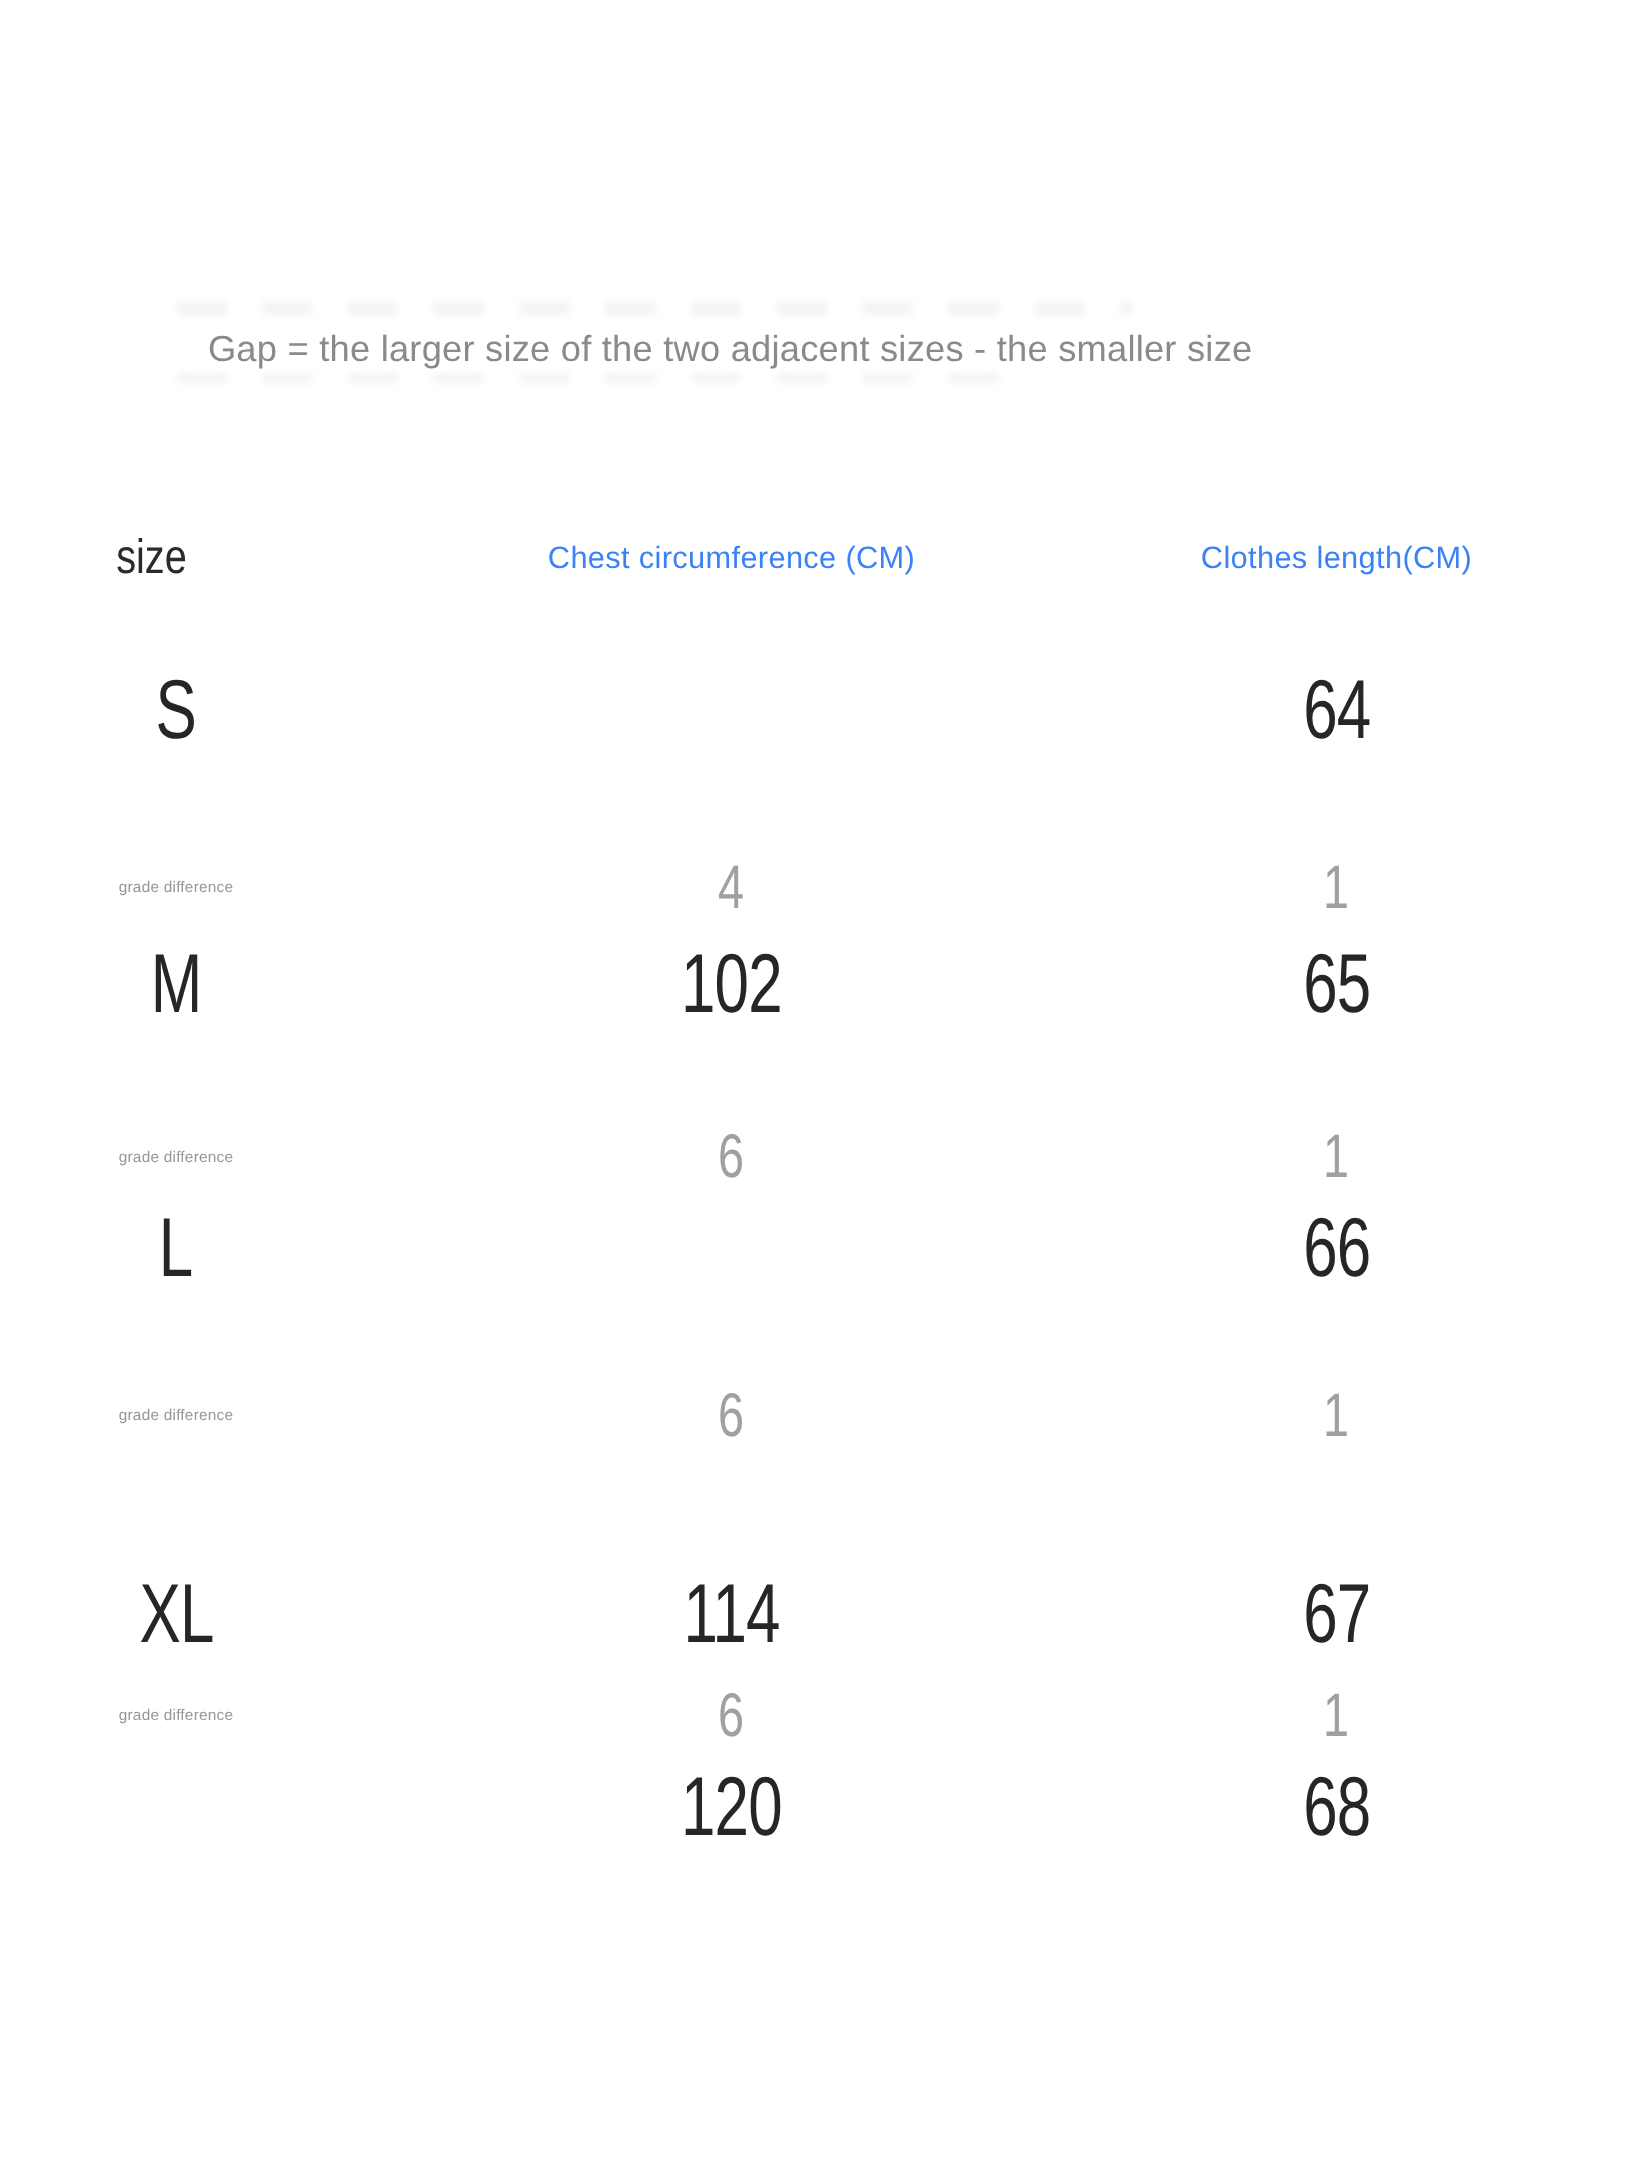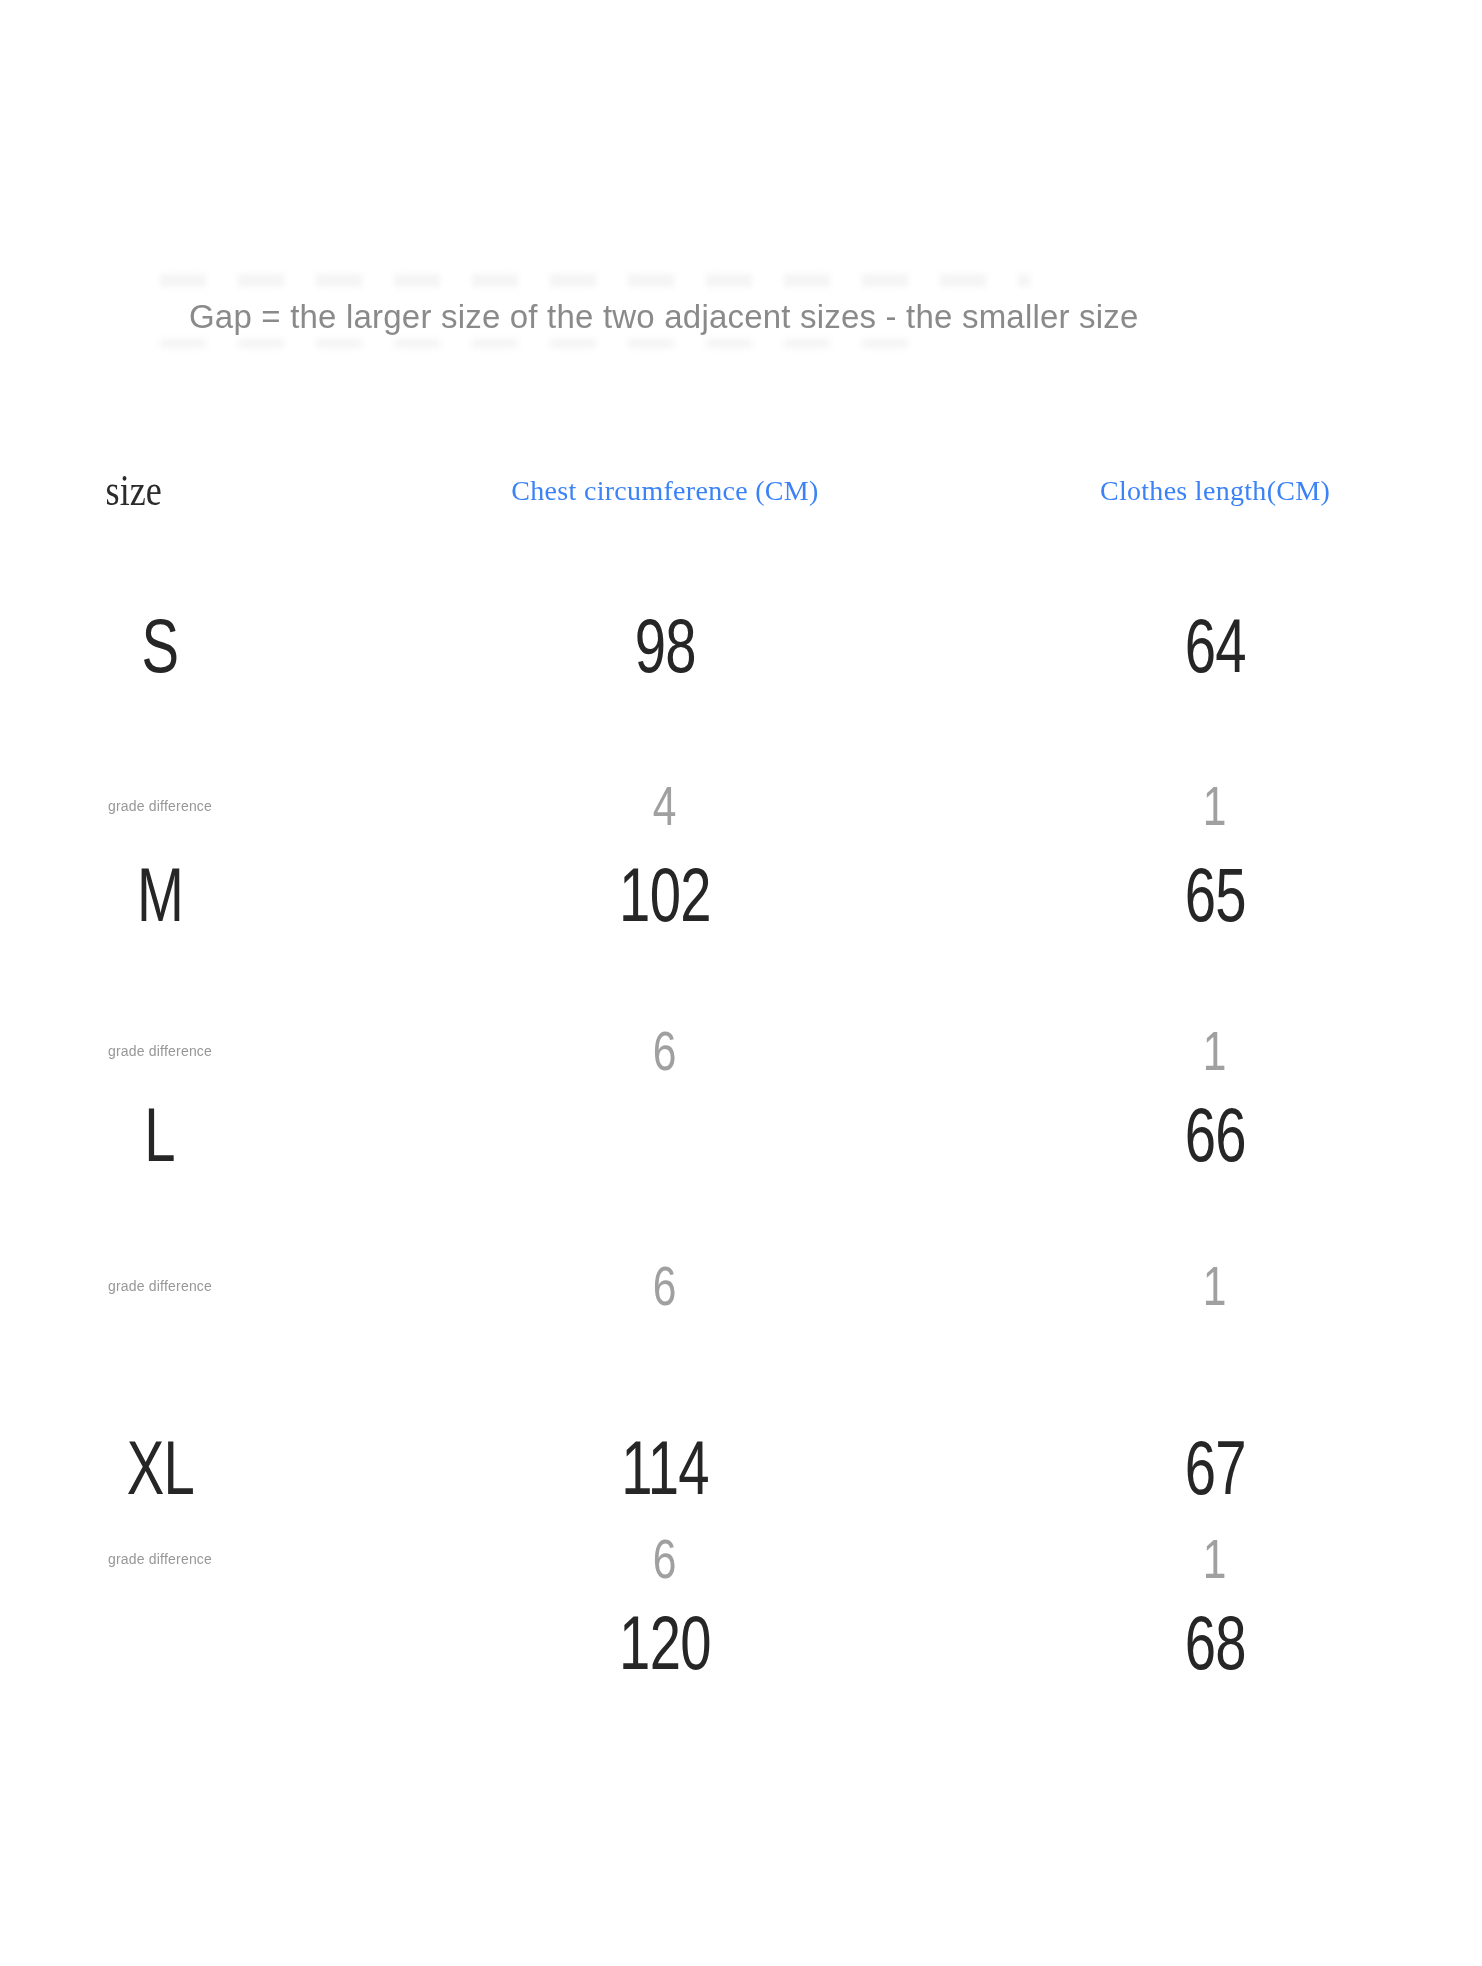--- a/index.html
+++ b/index.html
@@ -30,21 +30,21 @@
     color:#8a8a8a;
     letter-spacing:0.2px;
     white-space:nowrap;
   }
   .row{position:absolute;left:0;right:0;}
   .cell{position:absolute;top:0;bottom:0;text-align:center;white-space:nowrap;}
   .c-size{left:40px;width:240px;}
   .c-chest{left:385px;width:560px;}
   .c-length{left:935px;width:560px;}
 
-  .header-row{top:468px;height:46px;font-family:Liberation Serif, serif;}
+  .header-row{top:484px;height:46px;}
   .header-row .cell{line-height:46px;}
   .header-size{
     text-align:left;
     padding-left:80px;
     font-size:44px;
     color:#2b2b2b;
     transform:scaleX(0.82);
     transform-origin:left center;
   }
   .header-label{
@@ -90,21 +90,20 @@
   <div class="ghost ghost-2"></div>
 
   <div class="row header-row">
     <div class="cell c-size header-size">size</div>
     <div class="cell c-chest header-label">Chest circumference (CM)</div>
     <div class="cell c-length header-label">Clothes length(CM)</div>
   </div>
 
   <div class="row size-row" style="top:608px">
     <div class="cell c-size"><span class="big">S</span></div>
-    <div class="cell c-chest"><span class="big">98</span></div>
     <div class="cell c-length"><span class="big">64</span></div>
   </div>
 
   <div class="row diff-row" style="top:742px">
     <div class="cell c-size"><span class="small-label">grade difference</span></div>
     <div class="cell c-chest"><span class="mid">4</span></div>
     <div class="cell c-length"><span class="mid">1</span></div>
   </div>
 
   <div class="row size-row" style="top:857px">

